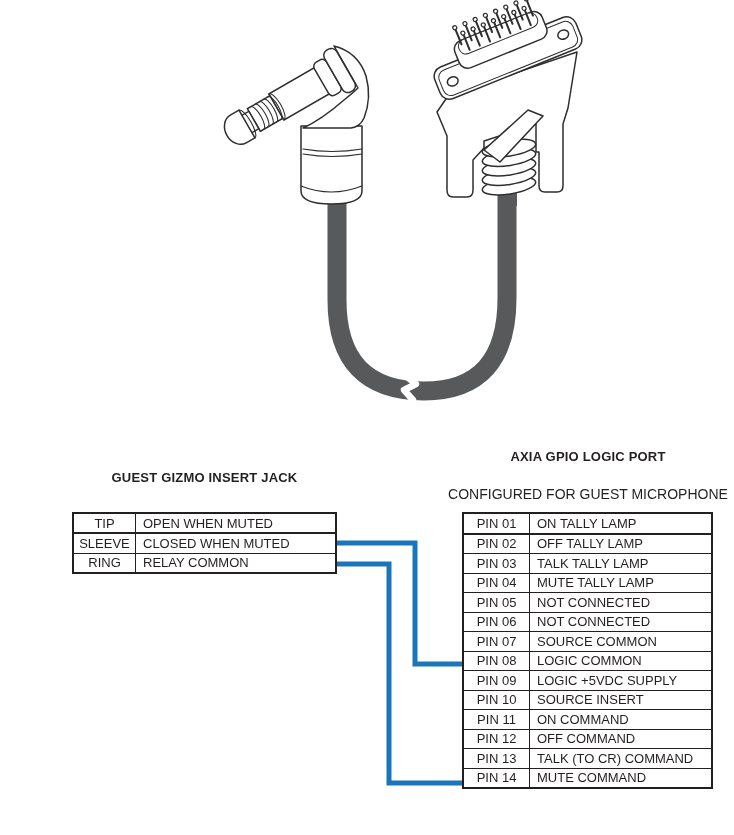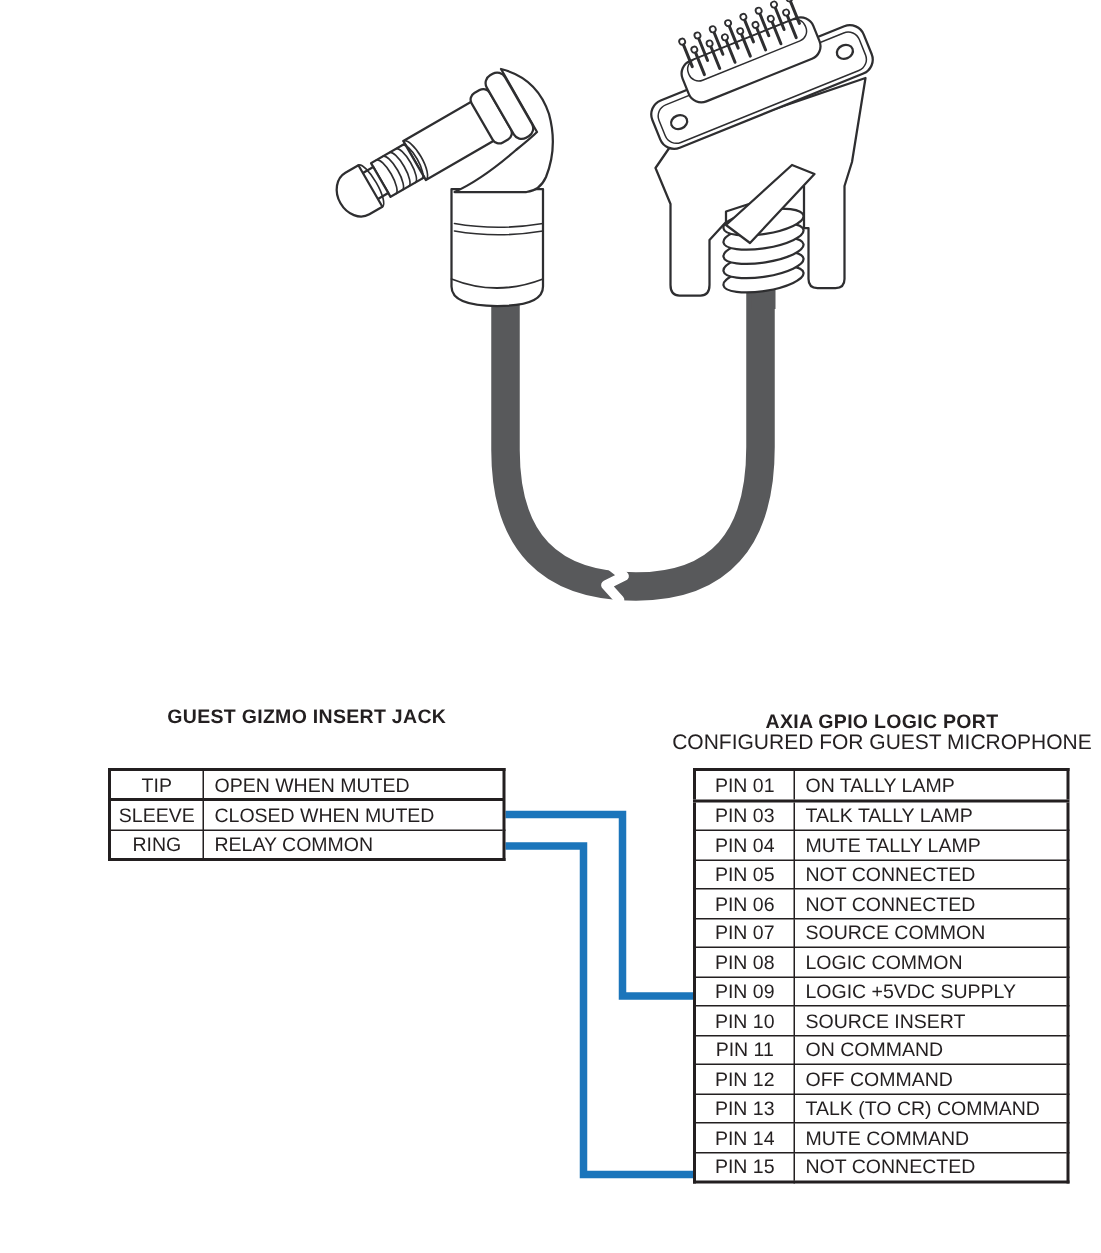--- a/index.html
+++ b/index.html
@@ -174,30 +174,34 @@
           <td class="c1">SLEEVE</td>
           <td class="c2">CLOSED WHEN MUTED</td>
         </tr>
         <tr>
           <td class="c1">RING</td>
           <td class="c2">RELAY COMMON</td>
         </tr>
       </tbody>
   </table>
 
-  <div class="panel-title" style="left:443px;top:473px;width:290px;">AXIA GPIO LOGIC PORT</div>
+  <div class="panel-title" style="left:443px;top:449px;width:290px;">AXIA GPIO LOGIC PORT</div>
   <div class="panel-subtitle" style="left:443px;top:485.5px;width:290px;">CONFIGURED FOR GUEST MICROPHONE</div>
 
   <table class="pin-table" id="right-table">
     <tbody>
         <tr>
           <td class="c1">PIN 01</td>
           <td class="c2">ON TALLY LAMP</td>
         </tr>
         <tr>
+          <td class="c1">PIN 02</td>
+          <td class="c2">OFF TALLY LAMP</td>
+        </tr>
+        <tr>
           <td class="c1">PIN 03</td>
           <td class="c2">TALK TALLY LAMP</td>
         </tr>
         <tr>
           <td class="c1">PIN 04</td>
           <td class="c2">MUTE TALLY LAMP</td>
         </tr>
         <tr>
           <td class="c1">PIN 05</td>
           <td class="c2">NOT CONNECTED</td>
@@ -231,20 +235,16 @@
           <td class="c2">OFF COMMAND</td>
         </tr>
         <tr>
           <td class="c1">PIN 13</td>
           <td class="c2">TALK (TO CR) COMMAND</td>
         </tr>
         <tr>
           <td class="c1">PIN 14</td>
           <td class="c2">MUTE COMMAND</td>
         </tr>
-        <tr>
-          <td class="c1">PIN 15</td>
-          <td class="c2">NOT CONNECTED</td>
-        </tr>
       </tbody>
   </table>
 
 </div>
 
 </body></html>

